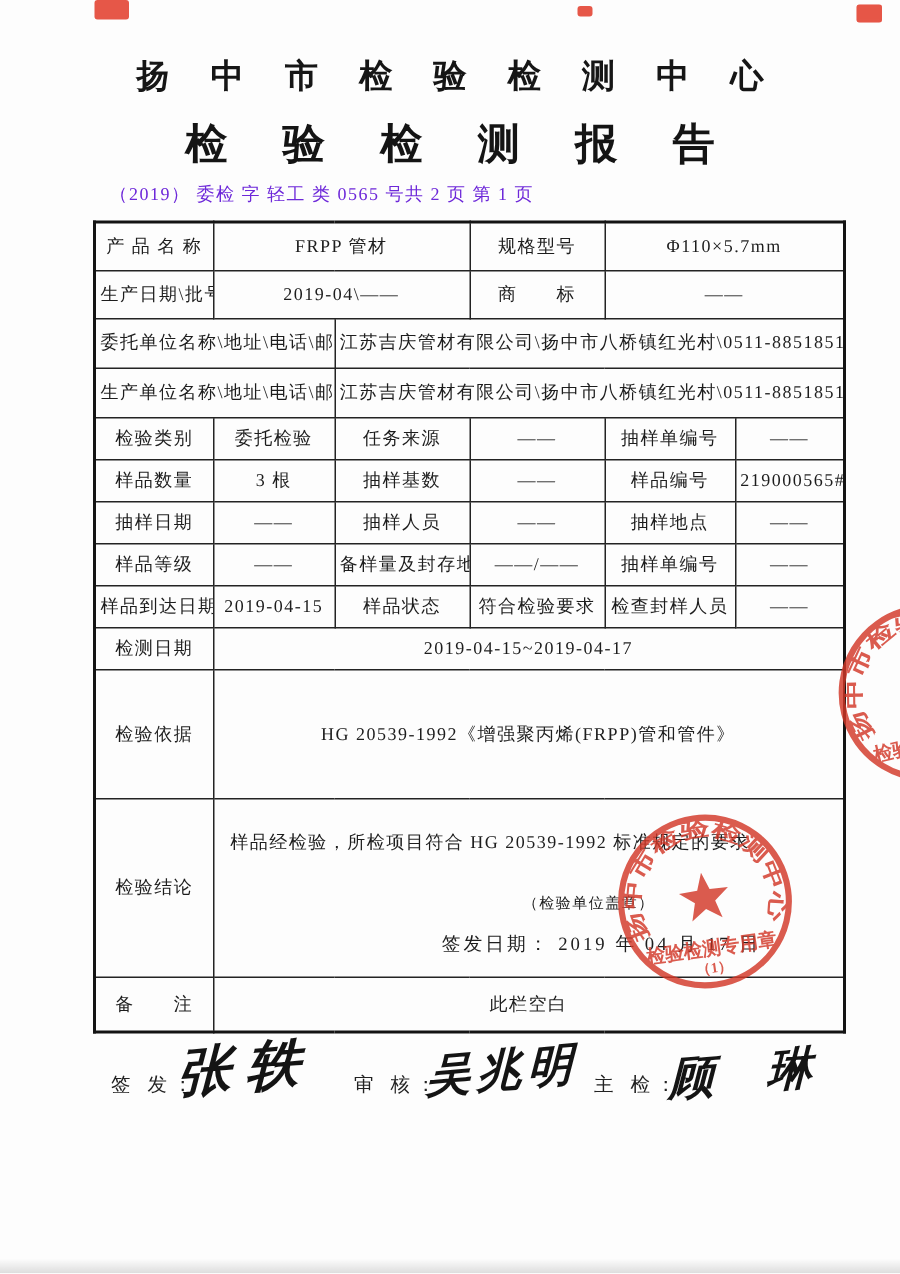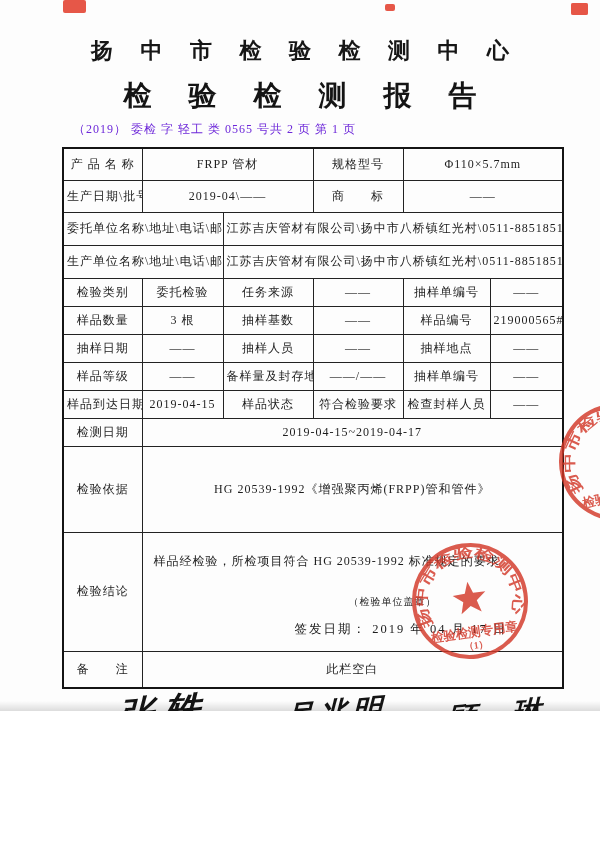--- a/index.html
+++ b/index.html
@@ -3,21 +3,21 @@
 <meta charset="utf-8">
 <style>
   * { margin:0; padding:0; box-sizing:border-box; }
   html,body { background:#ffffff; }
   body {
     font-family: "Liberation Serif", "DejaVu Serif", serif;
     color:#1f1f1f;
     width:600px; height:849px;
   }
   .paper {
-    position:relative; width:600px; height:711px;
+    position:relative; width:600px; height:849px;
     background:#fdfdfd; overflow:hidden;
   }
   
   .scan-edge {
     position:absolute; left:0; right:0; bottom:0; height:10px;
     background:linear-gradient(to bottom, rgba(0,0,0,0), rgba(0,0,0,0.13));
   }
   
   .red-mark { position:absolute; background:#e23a28; opacity:.85; border-radius:2px; }
   .red-mark.m1 { left:63px; top:0; width:23px; height:13px; }

